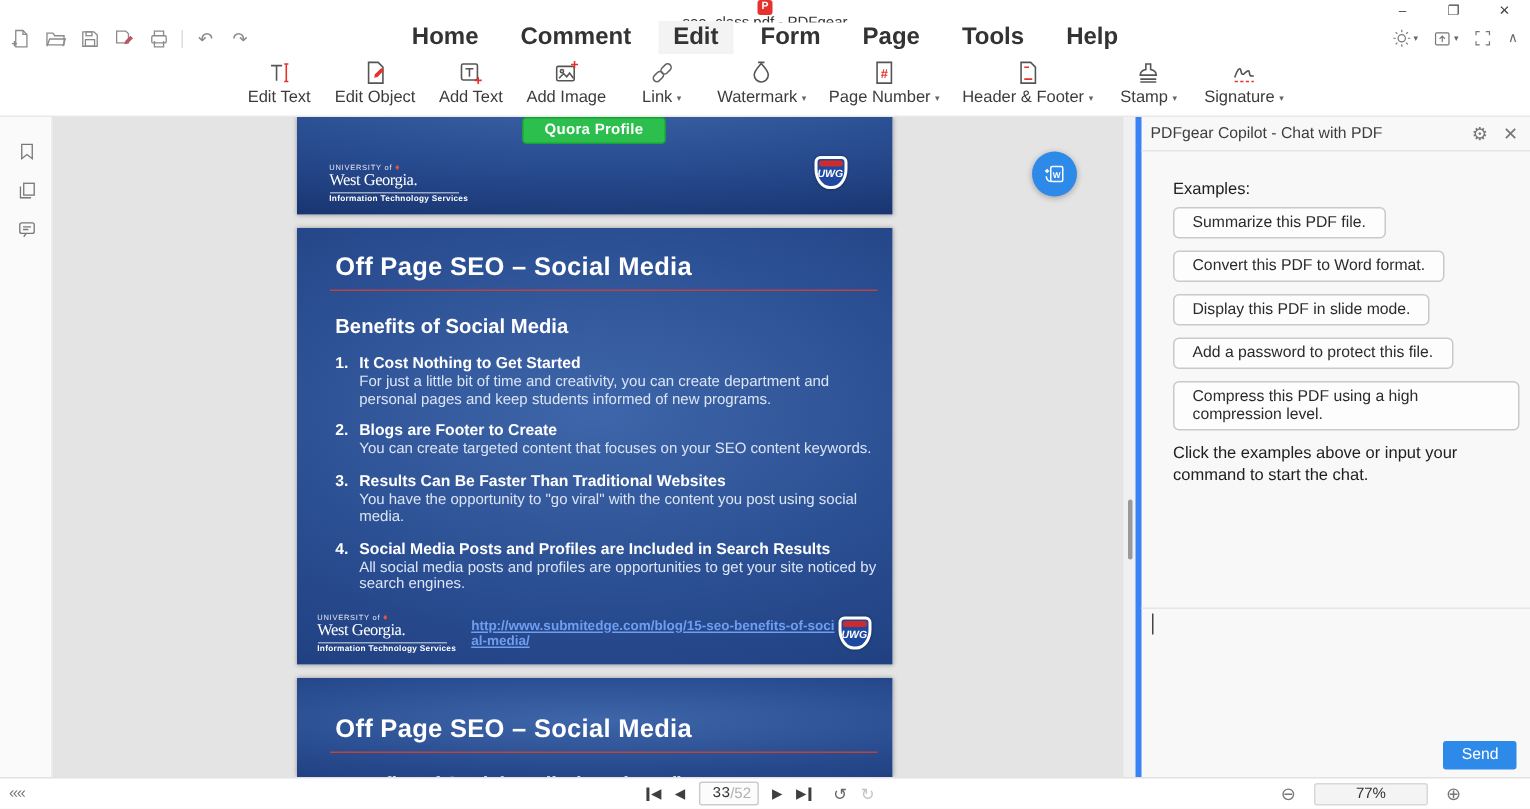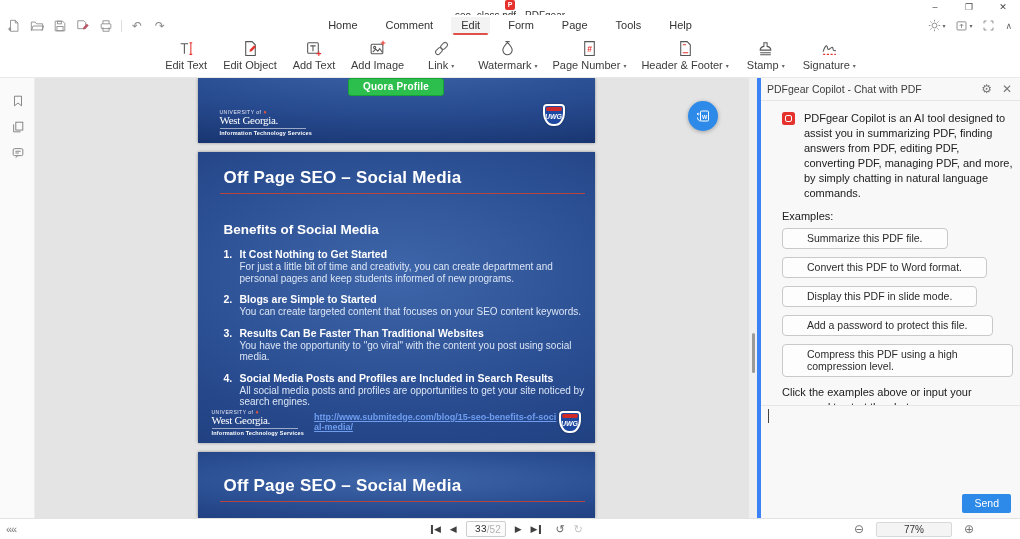--- a/index.html
+++ b/index.html
@@ -15,21 +15,21 @@
   .win-controls { position:absolute; right:0; top:0; height:15px; display:flex; }
   .win-btn { width:34px; height:15px; text-align:center; font-size:9px; color:#444; line-height:15px; cursor:default; }
 
   
   .menurow { position:absolute; left:0; top:15px; width:100%; height:21px; background:#fff; }
   .quick-access { position:absolute; left:6px; top:0; height:21px; display:flex; align-items:center; gap:7px; }
   .qa-btn { width:16px; height:16px; display:flex; align-items:center; justify-content:center; }
   .qa-sep { width:1px; height:12px; background:#ddd; }
   .qa-glyph { font-size:12px; color:#8a8a8a; line-height:14px; }
   .tabs { position:absolute; left:0; right:0; top:0; height:21px; display:flex; justify-content:center; align-items:center; gap:8px; }
-  .tab { font-size:11px; color:#333; padding:2px 10px 3px; position:relative; cursor:default; }
+  .tab { font-size:16px; color:#333; padding:2px 10px 3px; position:relative; cursor:default;font-weight:bold; }
   .tab.active { background:#f3f3f3; }
   .tab.active::after { content:""; position:absolute; left:2px; right:2px; bottom:-1px; height:2px; background:#e0504a; border-radius:1px; }
   .menu-right { position:absolute; right:8px; top:0; height:21px; display:flex; align-items:center; gap:10px; }
   .mr-btn { display:flex; align-items:center; gap:1px; }
   .tiny-caret { font-size:6px; color:#666; }
   .chev-up { font-size:9px; color:#666; }
 
   
   .toolbar { position:absolute; left:0; top:36px; width:100%; height:42px; background:#fff; border-bottom:1px solid #e9e9e9;
     display:flex; justify-content:center; align-items:flex-start; gap:15px; padding-top:4px; }
@@ -55,21 +55,21 @@
   .uwg-rule { height:1px; background:rgba(255,255,255,.55); margin:2px 0 2px; width:86px; }
   .uwg-dept { font-size:5.5px; font-weight:bold; color:#fff; letter-spacing:.2px; }
   .shield { width:22px; height:22px; background:#1f49a0; border:2px solid #fff; border-radius:4px 4px 46% 46% / 4px 4px 60% 60%;
     box-shadow:0 0 2px rgba(0,0,0,.4); position:relative; overflow:hidden; }
   .shield-band { position:absolute; top:1px; left:1px; right:1px; height:4px; background:#cf2b2b; border-radius:2px; }
   .shield-txt { position:absolute; left:0; right:0; top:7px; text-align:center; font-size:7px; font-style:italic; font-weight:bold; color:#fff; }
 
   .page-main { height:291px; margin-top:9px; padding:14px 16px 0 26px; }
   .slide-title { font-size:17px; font-weight:bold; letter-spacing:.2px; margin-top:2px; }
   .slide-rule { height:1px; background:#b8453c; margin:5px -6px 0 -4px; }
-  .slide-sub { font-size:13.5px; font-weight:bold; margin-top:28px; }
+  .slide-sub { font-size:13.5px; font-weight:bold; margin-top:16px; }
   .slide-list { margin-top:11px; }
   .slide-item { display:flex; margin-bottom:9px; }
   .si-num { width:16px; flex:none; font-size:10.5px; font-weight:bold; }
   .si-heading { font-size:10.5px; font-weight:bold; color:#fff; }
   .si-body { font-size:10px; line-height:11.5px; color:#dbe5f5; margin-top:1px; width:345px; }
   .page-footer { position:absolute; left:14px; right:14px; bottom:7px; display:flex; align-items:center; }
   .footer-link { flex:1; margin-left:10px; font-size:9px; line-height:10.5px; color:#6f9ef0; text-decoration:underline;
     width:240px; word-break:break-all; font-weight:bold; }
   .page-next { height:66px; margin-top:9px; padding:22px 16px 0 26px; }
 
@@ -84,21 +84,21 @@
   .panel-header { height:23px; border-bottom:1px solid #e6e6e6; display:flex; align-items:center; padding:0 8px 0 6px; flex:none; }
   .ph-title { font-size:10.5px; color:#3d3d3d; flex:1; }
   .ph-icon { font-size:12px; color:#777; margin-left:10px; }
   .panel-body { flex:1; overflow:hidden; padding:10px 7px 0 21px; }
   .msg { display:flex; }
   .copilot-avatar { width:13px; height:13px; background:#e5322d; border-radius:2.5px; flex:none; margin-top:1px; position:relative; }
   .copilot-avatar::after { content:""; position:absolute; left:3px; top:3px; right:3px; bottom:3px; border:1px solid #fff; border-radius:2px; }
   .msg-text { font-size:11px; line-height:15px; color:#202020; margin-left:9px; width:221px; }
   .examples-label { font-size:11px; color:#202020; margin:9px 0 6px; }
   .example-btn { display:table; font-size:10.5px; color:#2b2b2b; background:#fdfdfd; border:1px solid #c9c9c9;
-    border-radius:4px; padding:3px 24px 4px; margin-bottom:8px; cursor:default; }
+    border-radius:4px; padding:3px 12px 4px; margin-bottom:8px; cursor:default; }
   .hint { font-size:11px; line-height:15px; color:#202020; margin-top:4px; width:230px; }
   .panel-bottom { flex:none; }
   .pb-divider { height:1px; background:#e6e6e6; }
   .pb-actions { display:flex; align-items:center; padding:6px 6px 5px; gap:16px; }
   .clear-link { font-size:10.5px; color:#8a8a8a; }
   .export-link { font-size:10.5px; color:#2e8ae9; }
   .chat-input { position:relative; height:88px; margin:0 1px; }
   .caret-bar { position:absolute; left:6px; top:3px; width:1px; height:14px; background:#444; animation:blink 1s steps(1) infinite; }
   @keyframes blink { 50% { opacity:0; } }
   .send-row { display:flex; justify-content:flex-end; padding:0 9px 5px; }
@@ -356,21 +356,21 @@
         <div class="slide-item">
           <div class="si-num">1.</div>
           <div>
               <div class="si-heading">It Cost Nothing to Get Started</div>
               <div class="si-body">For just a little bit of time and creativity,  you can create department and personal pages and keep students informed of new programs.</div>
             </div>
         </div>
         <div class="slide-item">
           <div class="si-num">2.</div>
           <div>
-              <div class="si-heading">Blogs are Simple to Started</div>
+              <div class="si-heading">Blogs are Footer to Create</div>
               <div class="si-body">You can create targeted content that focuses on your SEO content keywords.</div>
             </div>
         </div>
         <div class="slide-item">
           <div class="si-num">3.</div>
           <div>
               <div class="si-heading">Results Can Be Faster Than Traditional Websites</div>
               <div class="si-body">You have the opportunity to "go viral" with the content you post using social media.</div>
             </div>
         </div>
@@ -417,24 +417,20 @@
     </div>
   </div>
 
   <div class="panel">
     <div class="panel-header">
       <div class="ph-title">PDFgear Copilot - Chat with PDF</div>
       <div class="ph-icon">⚙</div>
       <div class="ph-icon">✕</div>
     </div>
     <div class="panel-body">
-      <div class="msg">
-        <div class="copilot-avatar"></div>
-        <div class="msg-text">PDFgear Copilot is an AI tool designed to assist you in summarizing PDF, finding answers from PDF, editing PDF, converting PDF, managing PDF, and more, by simply chatting in natural language commands.</div>
-      </div>
       <div class="examples-label">Examples:</div>
       <div class="example-btn">Summarize this PDF file.</div>
       <div class="example-btn">Convert this PDF to Word format.</div>
       <div class="example-btn">Display this PDF in slide mode.</div>
       <div class="example-btn">Add a password to protect this file.</div>
       <div class="example-btn">Compress this PDF using a high compression level.</div>
       <div class="hint">Click the examples above or input your command to start the chat.</div>
     </div>
     <div class="panel-bottom">
       <div class="pb-divider"></div>

